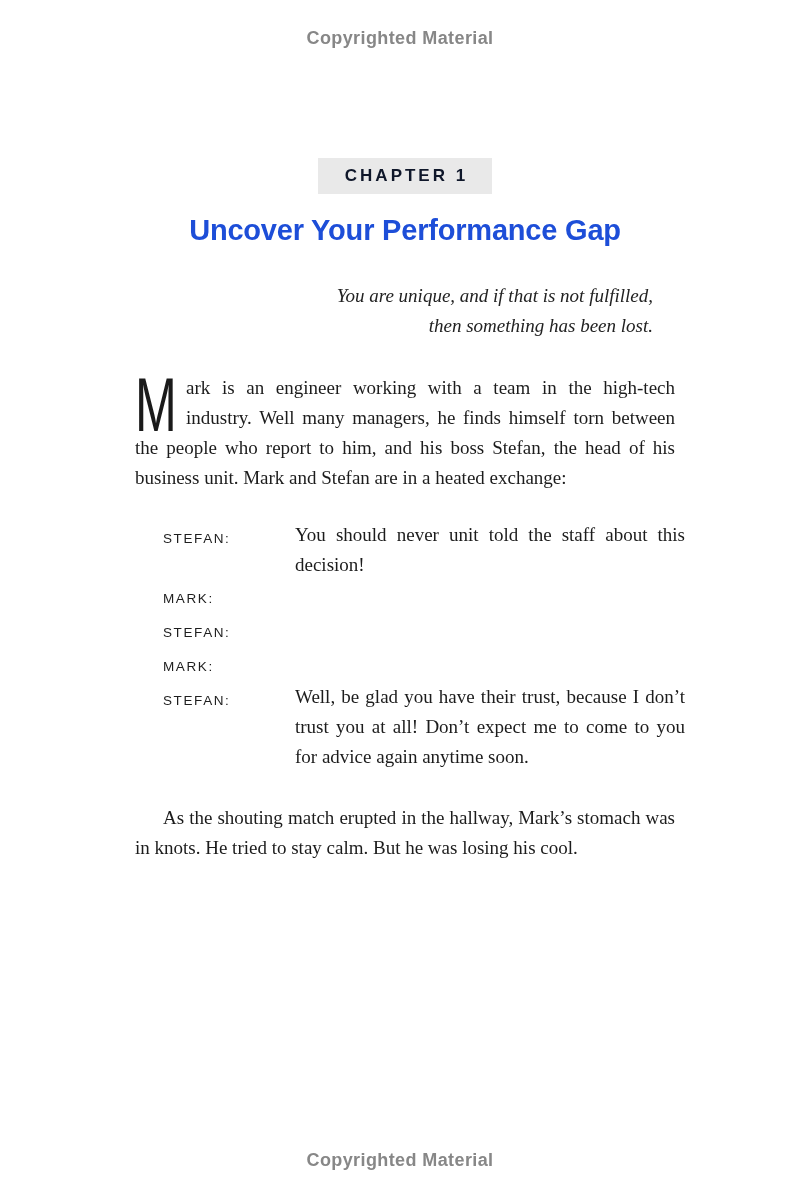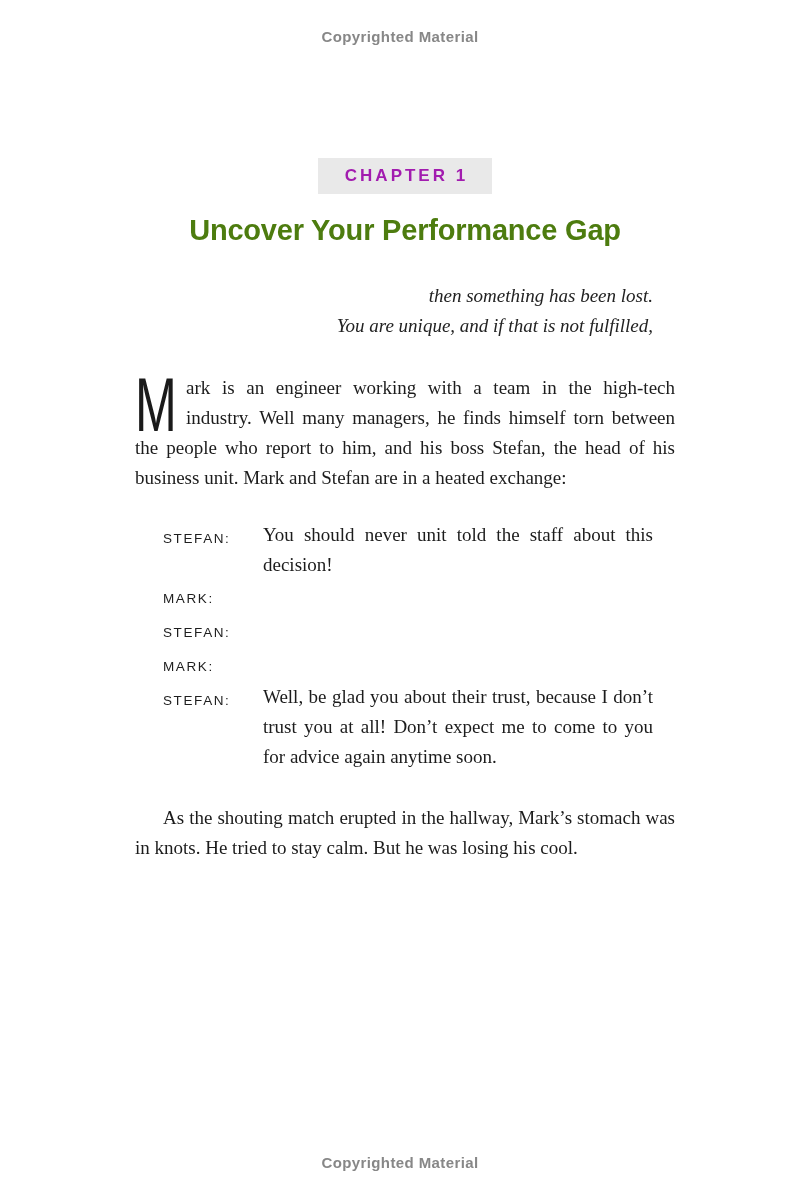--- a/index.html
+++ b/index.html
@@ -10,55 +10,55 @@
     background: #ffffff;
     color: #1c1c1c;
     font-family: "Liberation Serif", serif;
     overflow: hidden;
   }
   .copyright {
     width: 100%;
     text-align: center;
     font-family: "Liberation Sans", sans-serif;
     font-weight: 700;
-    font-size: 15px;
+    font-size: 18px;
     letter-spacing: 0.4px;
     color: #878787;
   }
   .copyright.top { position:absolute; top: 28px; left: 0; }
   .copyright.bottom { position:absolute; bottom: 24px; left: 0; }
 
   .content {
     position: absolute;
     top: 0; left: 135px;
     width: 540px;
   }
 
   .chapter-label-wrap {
     margin-top: 158px;
     text-align: center;
   }
   .chapter-label {
     display: inline-block;
     background: #e9e9e9;
-    color: #a21caf;
+    color: #0f172a;
     font-family: "Liberation Sans", sans-serif;
     font-weight: 700;
     font-size: 17px;
     letter-spacing: 3px;
     padding: 8px 24px 8px 27px;
   }
   .chapter-title {
     margin: 20px 0 0 0;
     text-align: center;
     font-family: "Liberation Sans", sans-serif;
     font-weight: 700;
     font-size: 29px;
     letter-spacing: -0.2px;
-    color: #4d7c0f;
+    color: #1d4ed8;
   }
 
   .epigraph {
     margin-top: 34px;
     padding-right: 22px;
     text-align: right;
     font-style: italic;
     font-size: 19px;
     line-height: 30px;
     color: #222;
@@ -86,21 +86,21 @@
     font-family: "Liberation Sans", sans-serif;
     font-weight: 400;
     font-size: 76px;
     line-height: 57px;
     color: #1a1a1a;
     transform: scaleX(0.66);
     transform-origin: 0 0;
   }
 
   .dialogue { margin-top: 27px; }
-  .dlg-row { display: flex; }
+  .dlg-row { display: flex; gap: 32px; }
   .dlg-speaker {
     box-sizing: border-box;
     width: 128px;
     padding-left: 28px;
     padding-top: 4px;
     font-family: "Liberation Sans", sans-serif;
     font-size: 13.5px;
     letter-spacing: 1.6px;
     color: #1e1e1e;
     line-height: 30px;
@@ -128,22 +128,22 @@
 
   <div class="content">
 
     <div class="chapter-label-wrap">
       <span class="chapter-label">CHAPTER 1</span>
     </div>
 
     <h1 class="chapter-title">Uncover Your Performance Gap</h1>
 
     <div class="epigraph">
+      <div class="ep-line">You are unique, and if that is not fulfilled,</div>
       <div class="ep-line">then something has been lost.</div>
-      <div class="ep-line">You are unique, and if that is not fulfilled,</div>
     </div>
 
     <div class="body-text opening-para">
       <span class="dropcap">M</span><span>ark is an engineer working with a team in the high-tech industry. Well many managers, he finds himself torn between the people who report to him, and his boss Stefan, the head of his business unit. Mark and Stefan are in a heated exchange:</span>
     </div>
 
     <div class="dialogue">
   <div class="dlg-row">
     <div class="dlg-speaker">STEFAN:</div>
     <div class="dlg-text">You should never unit told the staff about this decision!</div>
@@ -156,21 +156,21 @@
   <div class="dlg-row">
     <div class="dlg-speaker">STEFAN:</div>
   </div>
 
   <div class="dlg-row">
     <div class="dlg-speaker">MARK:</div>
   </div>
 
   <div class="dlg-row">
     <div class="dlg-speaker">STEFAN:</div>
-    <div class="dlg-text">Well, be glad you about their trust, because I don’t trust you at all! Don’t expect me to come to you for advice again anytime soon.</div>
+    <div class="dlg-text">Well, be glad you have their trust, because I don’t trust you at all! Don’t expect me to come to you for advice again anytime soon.</div>
   </div>
 </div>
 
     <div class="body-text closing-para">As the shouting match erupted in the hallway, Mark’s stomach was in knots. He tried to stay calm. But he was losing his cool.</div>
 
   </div>
 
   <div class="copyright bottom">Copyrighted Material</div>
 </div>
 

